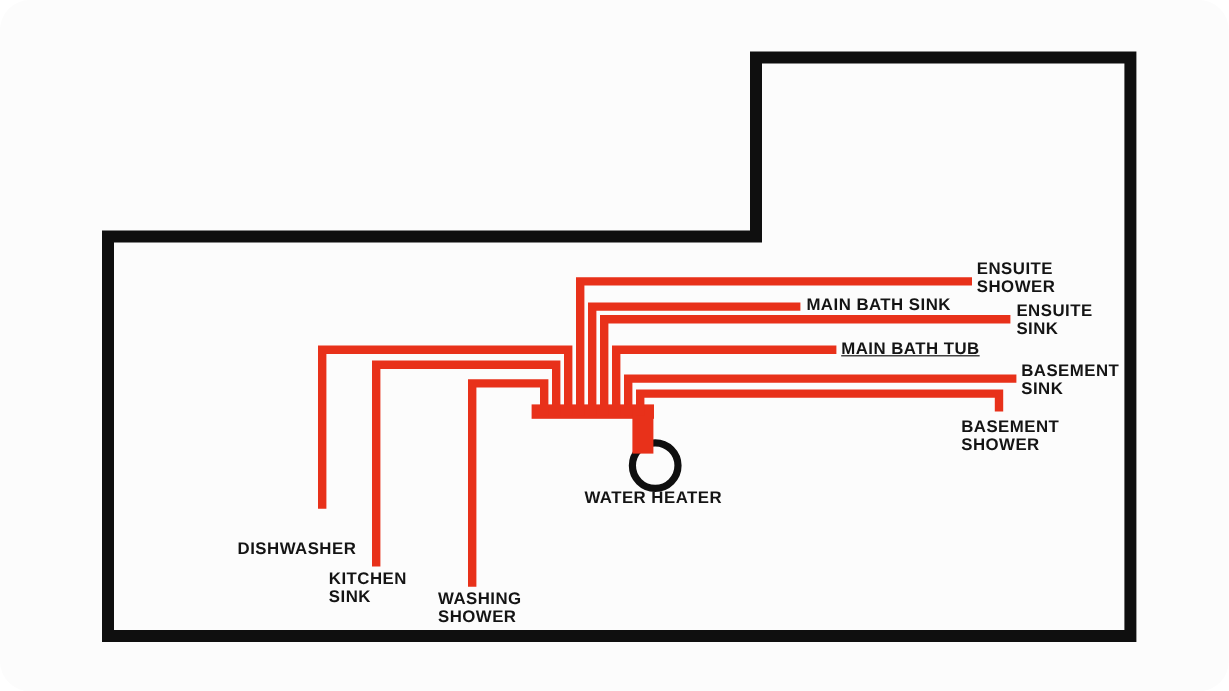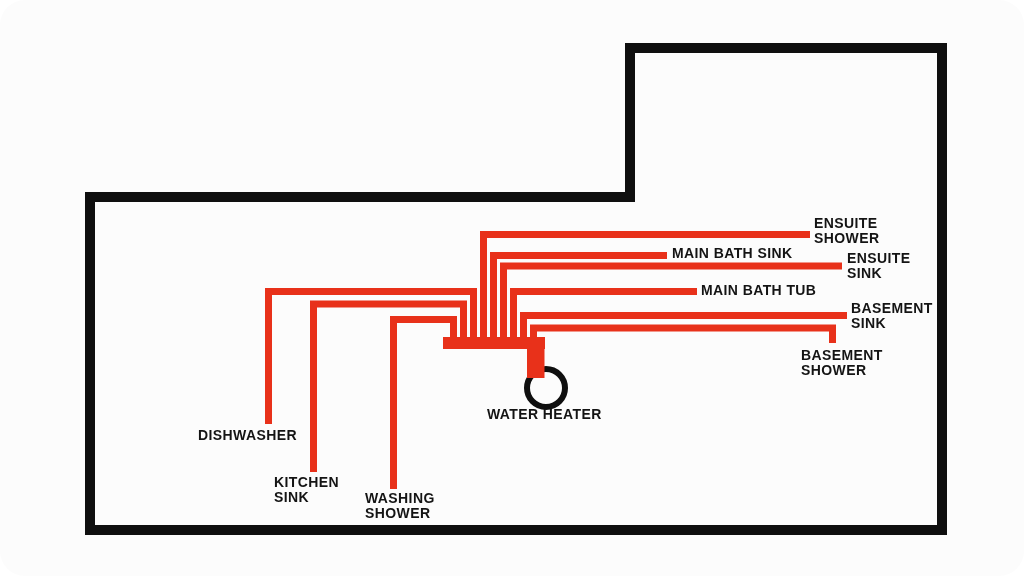--- a/index.html
+++ b/index.html
@@ -18,25 +18,25 @@
     font-weight: bold;
     font-size: 14px;
     line-height: 15px;
     letter-spacing: 0.4px;
     color: #141414;
     white-space: pre-line;
   }
   .lbl-ensuite-shower   { left: 814px; top: 216px; }
   .lbl-main-bath-sink   { left: 672px; top: 246px; text-align: center; }
   .lbl-ensuite-sink     { left: 847px; top: 251px; }
-  .lbl-main-bath-tub    { left: 701px; top: 283px; }
+  .lbl-main-bath-tub    { left: 701px; top: 283px; text-decoration: underline; }
   .lbl-basement-sink    { left: 851px; top: 301px; }
   .lbl-basement-shower  { left: 801px; top: 348px; }
   .lbl-water-heater     { left: 487px; top: 407px; }
-  .lbl-dishwasher       { left: 198px; top: 428px; }
+  .lbl-dishwasher       { left: 198px; top: 450px; }
   .lbl-kitchen-sink     { left: 274px; top: 475px; }
   .lbl-washing-machine  { left: 365px; top: 491px; }
 </style>
 </head>
 <body>
 
 <div class="stage">
 
   <svg width="1024" height="576" viewBox="0 0 1024 576">
 

